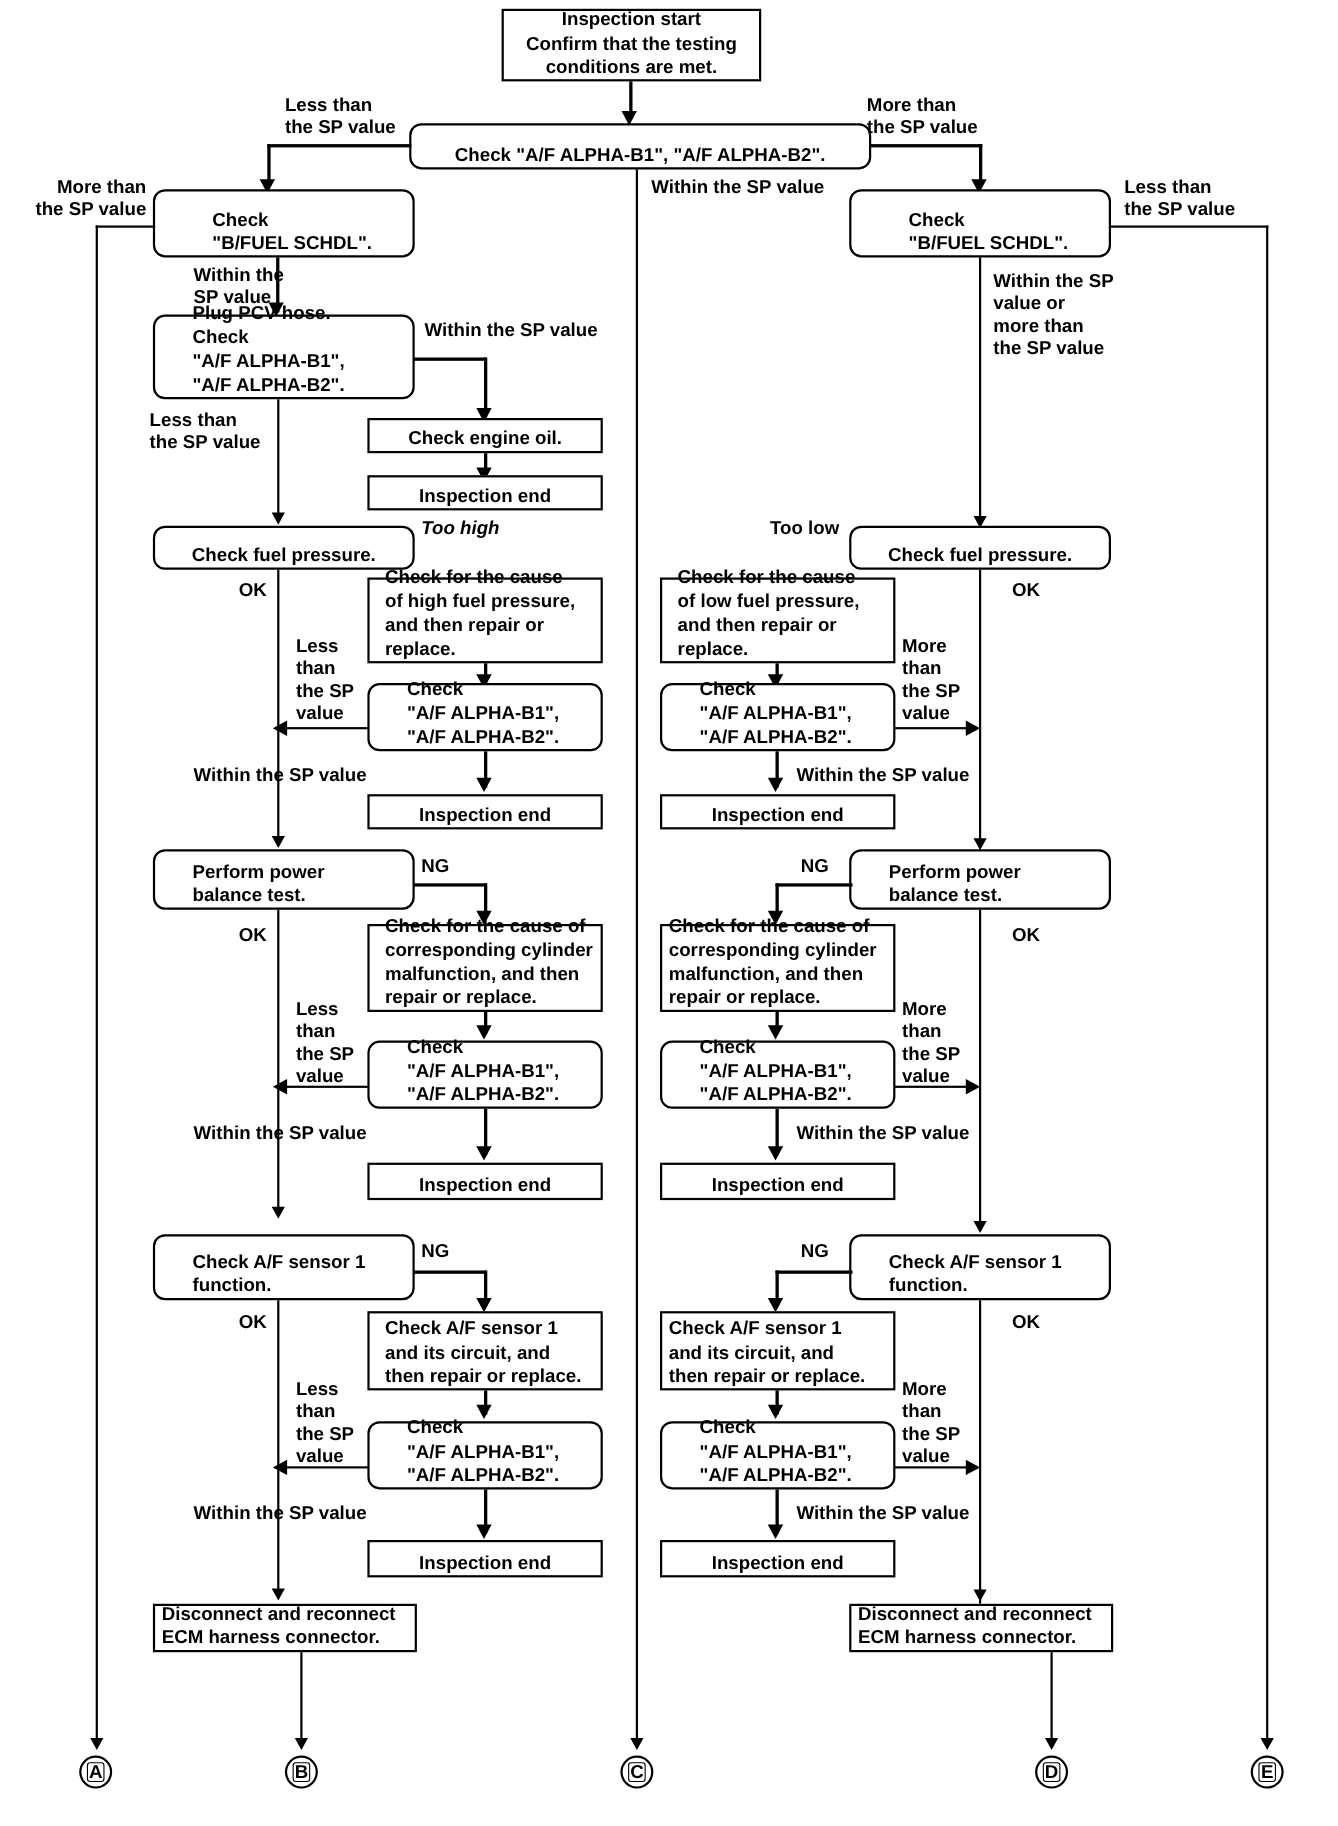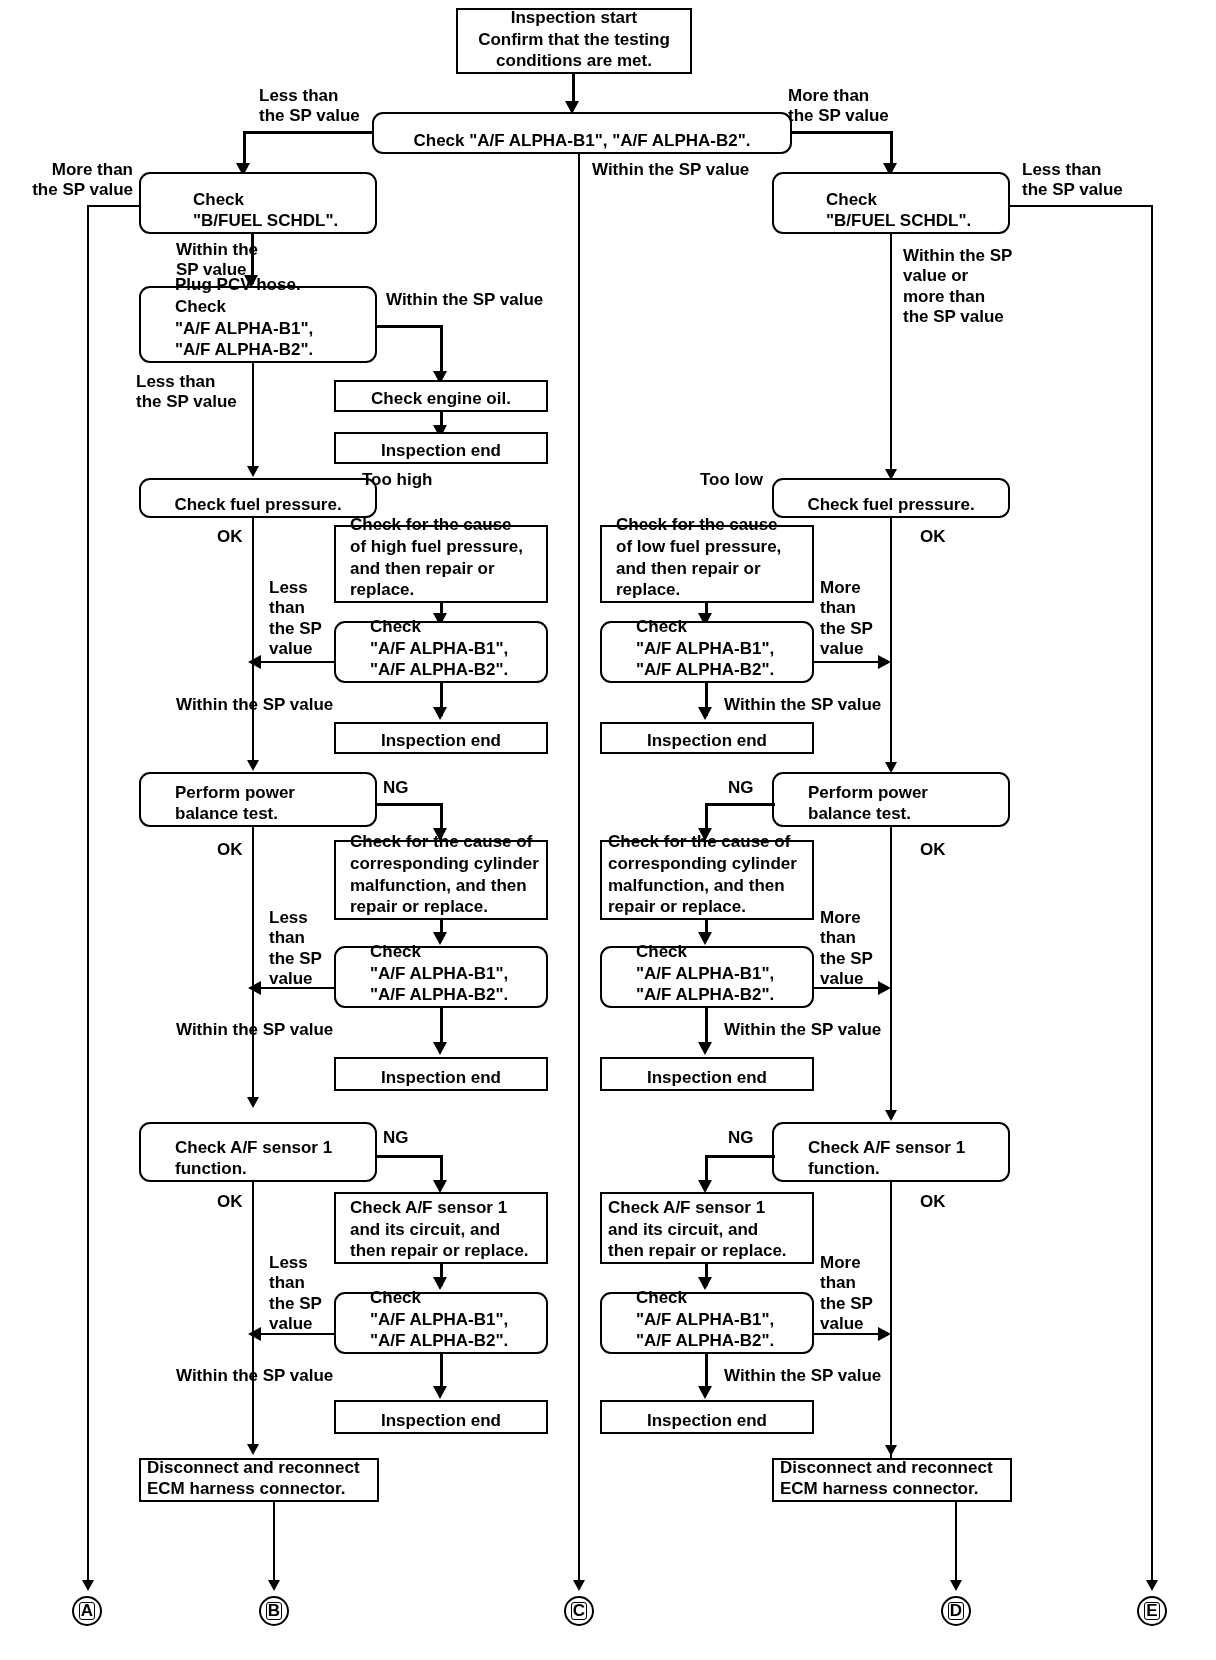--- a/index.html
+++ b/index.html
@@ -181,21 +181,21 @@
 
   <div class="lbl" style="left:136px; top:372px;">Less than
 the SP value</div>
   <div class="vline thin" style="left:252px; top:363px; height:112px;"></div>
   <div class="arw-d sm" style="left:247px; top:466px;"></div>
 
   <div class="box rounded center" style="left:139px; top:478px; width:238px; height:40px;">
     <span class="pad-c">Check fuel pressure.</span>
   </div>
 
-  <div class="lbl" style="left:362px; top:470px;">Too high</div>
+  <div class="lbl" style="left:383px; top:470px;font-style:italic;">Too high</div>
   <div class="hline" style="left:376px; top:525px; width:66px;"></div>
   <div class="vline" style="left:440px; top:525px; height:22px;"></div>
   <div class="arw-d" style="left:433px; top:533px;"></div>
 
   <div class="box left" style="left:334px; top:525px; width:214px; height:78px;">
     <span class="pad-l">Check for the cause
 of high fuel pressure,
 and then repair or
 replace.</span>
   </div>

